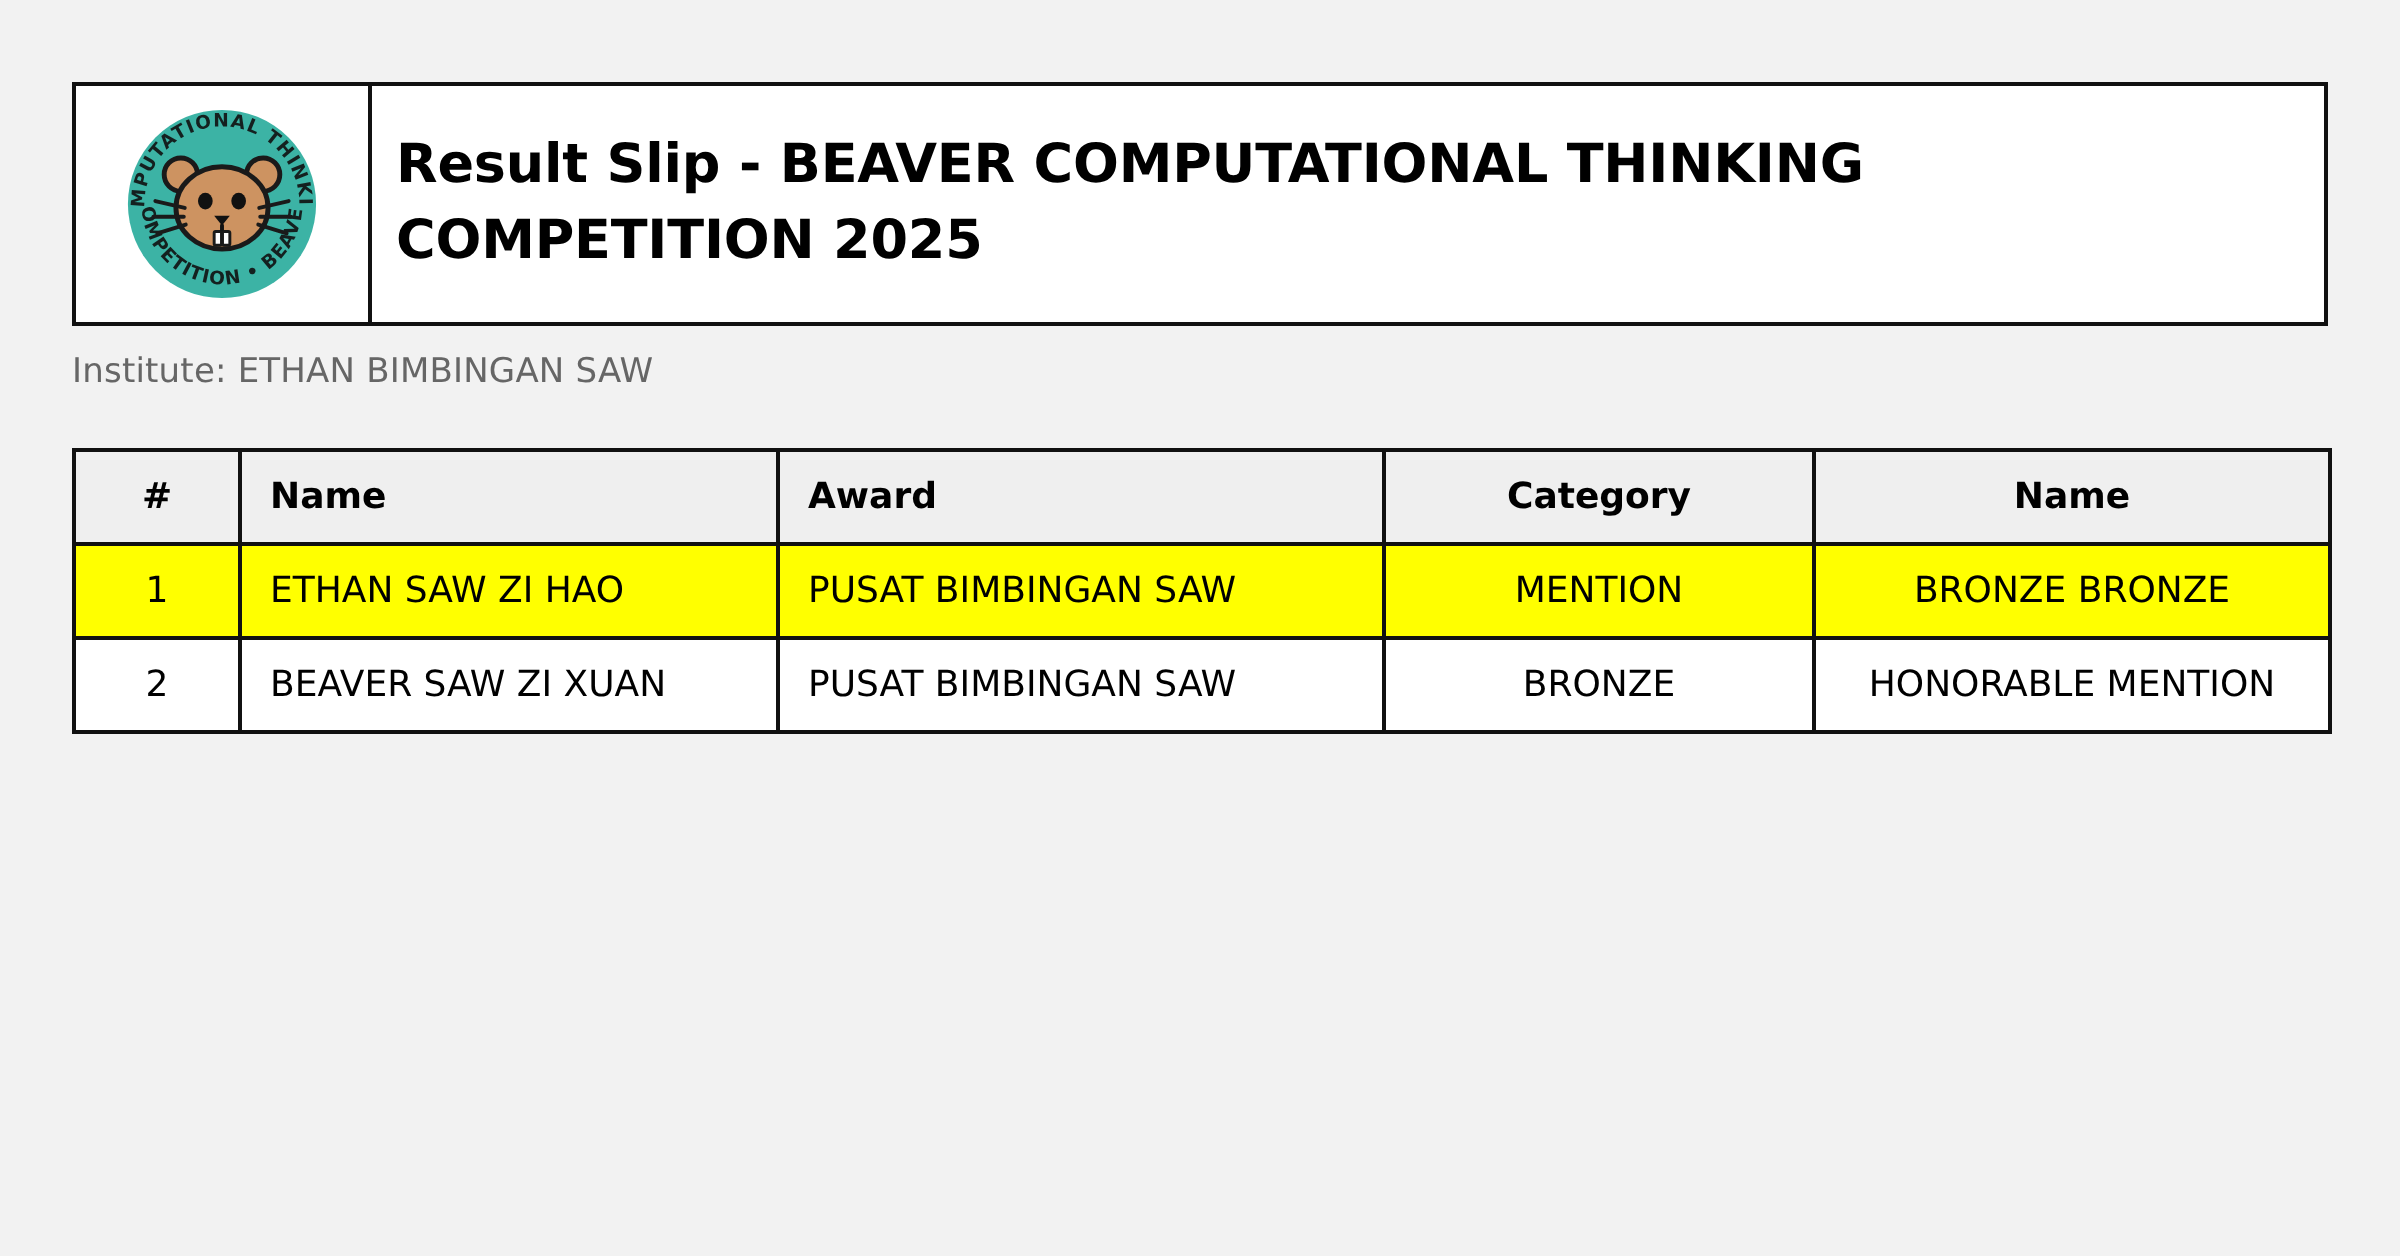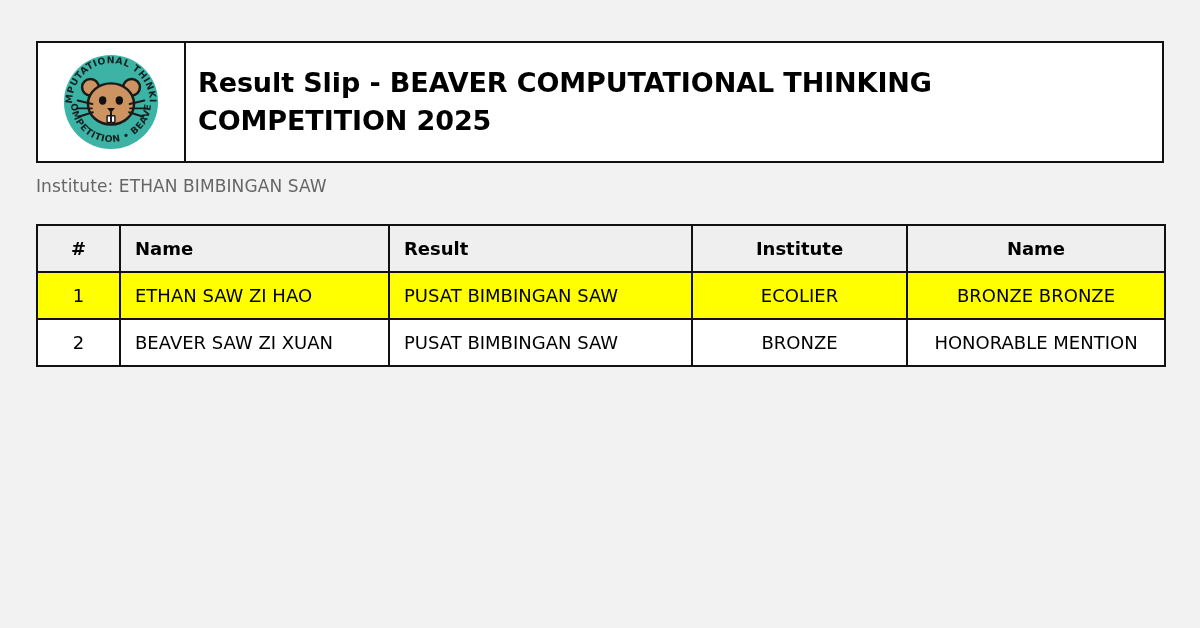--- a/index.html
+++ b/index.html
@@ -193,31 +193,31 @@
         <col class="c-num">
         <col class="c-name">
         <col class="c-school">
         <col class="c-cat">
         <col class="c-award">
       </colgroup>
       <thead>
         <tr>
           <th class="align-center">#</th>
           <th class="align-left">Name</th>
-          <th class="align-left">Result</th>
-          <th class="align-center">Institute</th>
+          <th class="align-left">Award</th>
+          <th class="align-center">Category</th>
           <th class="align-center">Name</th>
         </tr>
       </thead>
       <tbody>
         <tr class="row-highlight">
           <td class="align-center">1</td>
           <td class="align-left">ETHAN SAW ZI HAO</td>
           <td class="align-left">PUSAT BIMBINGAN SAW</td>
-          <td class="align-center">ECOLIER</td>
+          <td class="align-center">MENTION</td>
           <td class="align-center">BRONZE BRONZE</td>
         </tr>
         <tr class="row-plain">
           <td class="align-center">2</td>
           <td class="align-left">BEAVER SAW ZI XUAN</td>
           <td class="align-left">PUSAT BIMBINGAN SAW</td>
           <td class="align-center">BRONZE</td>
           <td class="align-center">HONORABLE MENTION</td>
         </tr>
       </tbody>

